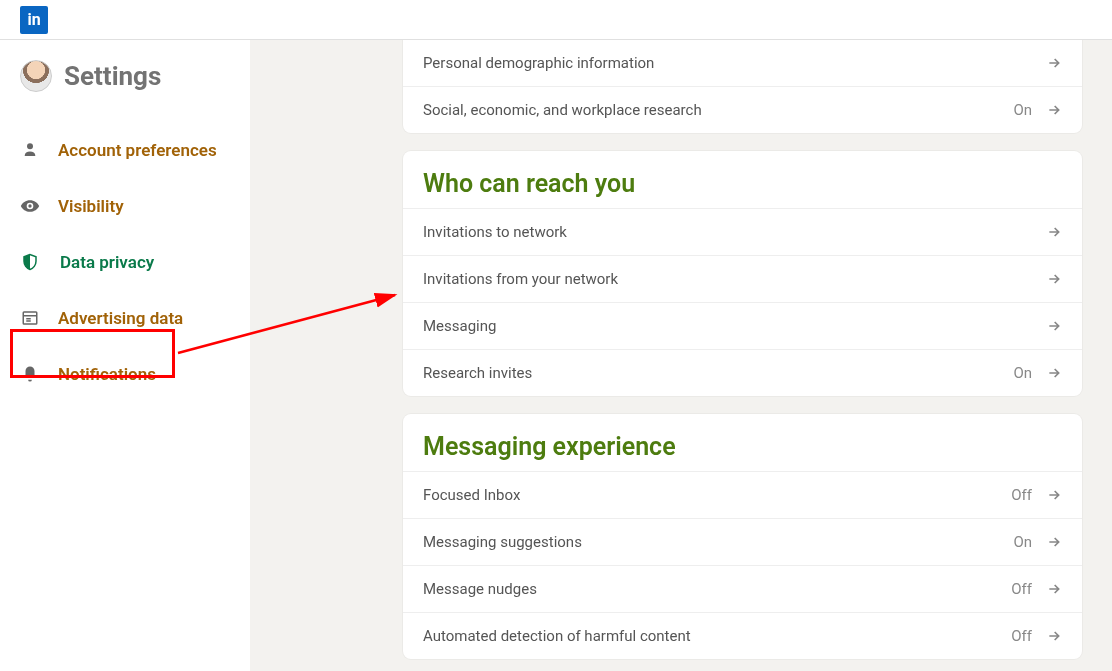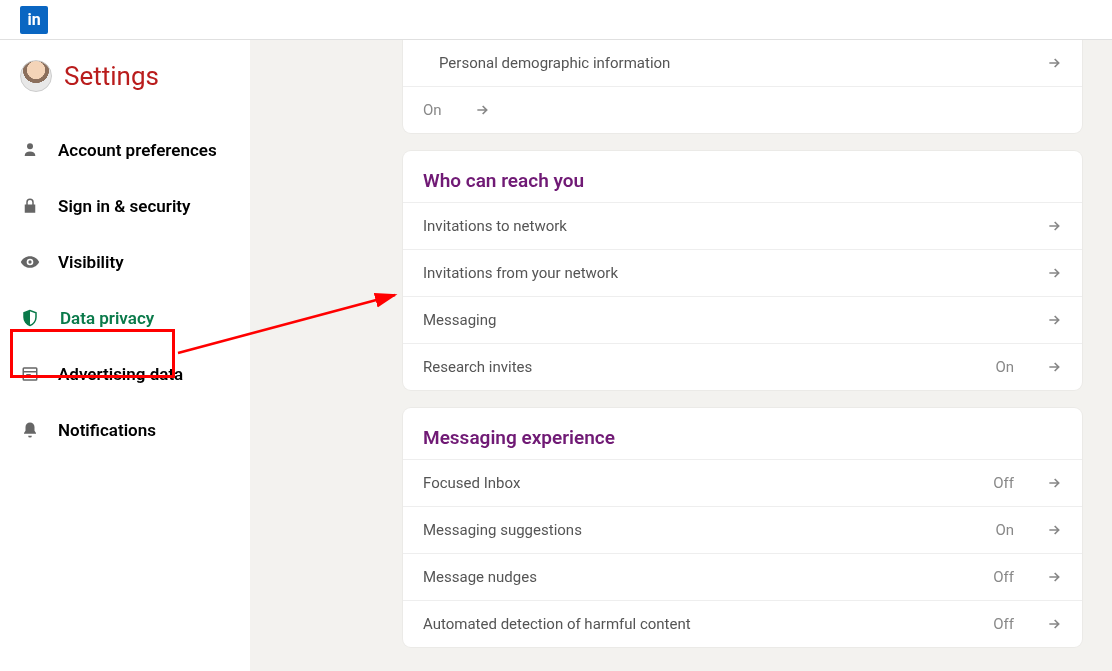--- a/index.html
+++ b/index.html
@@ -6,39 +6,39 @@
     body { font-family: -apple-system, BlinkMacSystemFont, "Segoe UI", Roboto, sans-serif; background: #fff; width: 1112px; height: 671px; overflow: hidden; position: relative; }
     
     .header { height: 40px; display: flex; align-items: center; padding: 5px 20px; border-bottom: 1px solid #e0e0e0; }
     .logo { width: 28px; height: 28px; background: #0a66c2; display: flex; align-items: center; justify-content: center; color: #fff; font-weight: 700; font-size: 16px; border-radius: 2px; }
     
     .container { display: flex; height: calc(100% - 40px); }
     
     .sidebar { width: 250px; padding: 20px 20px 20px 20px; background: #fff; }
     .settings-header { display: flex; align-items: center; gap: 12px; margin-bottom: 30px; }
     .avatar { width: 32px; height: 32px; border-radius: 50%; background: radial-gradient(circle at 50% 30%, #f4d4b8 35%, #8b6f5c 36%, #8b6f5c 50%, #e8e8e8 51%); border: 1px solid #ccc; }
-    .settings-title { font-size: 26px; font-weight: 400; color: #b91c1c; }
-    
-    .nav-item { display: flex; align-items: center; gap: 18px; padding: 18px 0; cursor: pointer; color: #000000; }
+    .settings-title { font-size: 26px; font-weight: 700; color: #737373; }
+    
+    .nav-item { display: flex; align-items: center; gap: 18px; padding: 18px 0; cursor: pointer; color: #a16207; }
     .nav-item .icon { width: 20px; height: 20px; display: flex; align-items: center; justify-content: center; color: #666; }
     .nav-item .label { font-size: 17px; font-weight: 600; }
     .nav-item.active { color: #0a7a4a; gap: 20px; }
     .nav-item.active .icon { color: #0a7a4a; }
     .nav-item.active .label { color: #0a7a4a; }
     
     .highlight-box { position: absolute; border: 3px solid #ff0000; pointer-events: none; z-index: 100; }
     
     .main { flex: 1; background: #f3f2ef; overflow-y: auto; padding: 0 30px 20px 153px; }
     
     .section { background: #fff; border-radius: 8px; margin-bottom: 18px; overflow: hidden; box-shadow: 0 0 0 1px rgba(0,0,0,0.03); }
-    .section-header { padding: 18px 20px 10px 20px; font-size: 19px; font-weight: 600; color: #701a75; }
+    .section-header { padding: 18px 20px 10px 20px; font-size: 25px; font-weight: 600; color: #4d7c0f; }
     .row { display: flex; align-items: center; justify-content: space-between; padding: 14px 20px; border-top: 1px solid #eee; cursor: pointer; }
     .section .row:first-child { border-top: none; }
     .row .label { font-size: 15px; color: #555; }
-    .row .right { display: flex; align-items: center; gap: 32px; }
+    .row .right { display: flex; align-items: center; gap: 14px; }
     .row .status { font-size: 15px; color: #888; }
     .row .arrow { color: #888; }
     
     svg { display: block; }
     
     .annotation-arrow { position: absolute; pointer-events: none; z-index: 99; }
   </style>
 </head>
 <body>
 
@@ -57,28 +57,20 @@
     <div class="nav-item">
       <span class="icon">
         <svg width="18" height="18" viewBox="0 0 24 24" fill="currentColor">
             <circle cx="12" cy="7" r="4"></circle>
             <path d="M12 14c-4 0-7 2-7 5v1h14v-1c0-3-3-5-7-5z"></path>
           </svg>
       </span>
       <span class="label">Account preferences</span>
     </div>
 
-    <div class="nav-item">
-      <span class="icon">
-        <svg width="18" height="18" viewBox="0 0 24 24" fill="currentColor">
-            <path d="M17 10V7a5 5 0 00-10 0v3H5v11h14V10h-2zm-8-3a3 3 0 016 0v3H9V7z"></path>
-          </svg>
-      </span>
-      <span class="label">Sign in &amp; security</span>
-    </div>
 
     <div class="nav-item">
       <span class="icon">
         <svg width="20" height="20" viewBox="0 0 24 24" fill="currentColor">
             <path d="M12 5C7 5 2.7 8 1 12c1.7 4 6 7 11 7s9.3-3 11-7c-1.7-4-6-7-11-7zm0 11a4 4 0 110-8 4 4 0 010 8zm0-6a2 2 0 100 4 2 2 0 000-4z"></path>
           </svg>
       </span>
       <span class="label">Visibility</span>
     </div>
 
@@ -110,32 +102,33 @@
             <path d="M12 2a6 6 0 00-6 6v5l-2 3v1h16v-1l-2-3V8a6 6 0 00-6-6zm0 20a2.5 2.5 0 002.5-2.5h-5A2.5 2.5 0 0012 22z"></path>
           </svg>
       </span>
       <span class="label">Notifications</span>
     </div>
   </div>
 
   <div class="main">
 
     <div class="section" style="border-top-left-radius:0; border-top-right-radius:0; margin-top:0;">
-      <div class="row" style="border-top:none;margin-left:16px;">
+      <div class="row" style="border-top:none;">
         <span class="label">Personal demographic information</span>
         <span class="right">
           <span class="status"></span>
           <span class="arrow">
               <svg width="16" height="16" viewBox="0 0 24 24" fill="none" stroke="currentColor" stroke-width="2.5">
                 <path d="M5 12h14M13 6l6 6-6 6"></path>
               </svg>
             </span>
         </span>
       </div>
       <div class="row">
+        <span class="label">Social, economic, and workplace research</span>
         <span class="right">
           <span class="status">On</span>
           <span class="arrow">
               <svg width="16" height="16" viewBox="0 0 24 24" fill="none" stroke="currentColor" stroke-width="2.5">
                 <path d="M5 12h14M13 6l6 6-6 6"></path>
               </svg>
             </span>
         </span>
       </div>
     </div>

